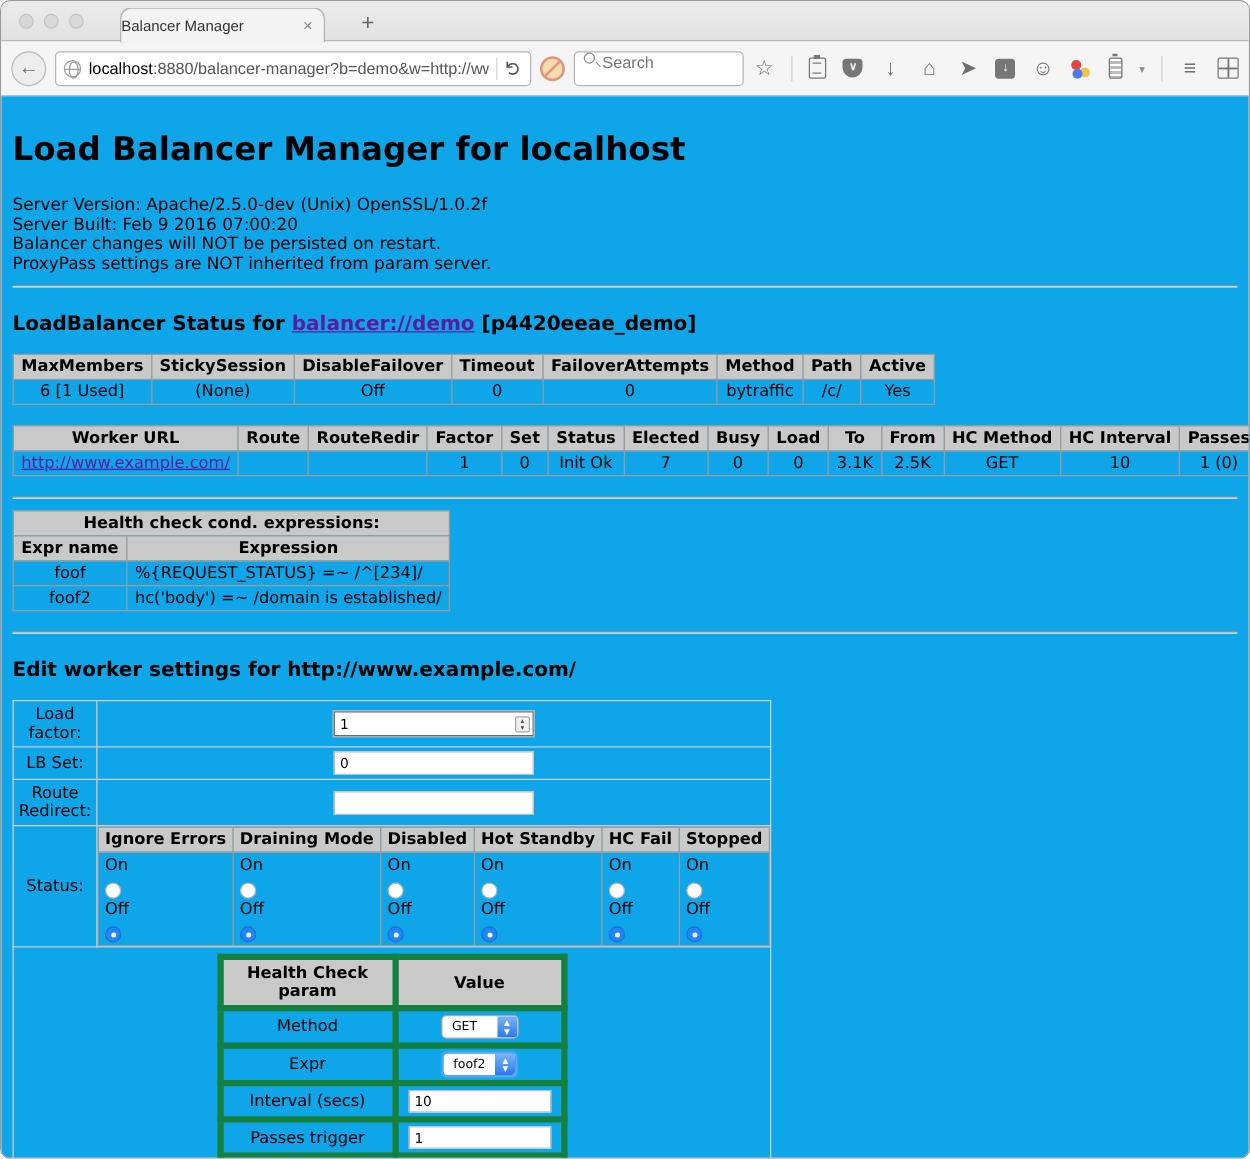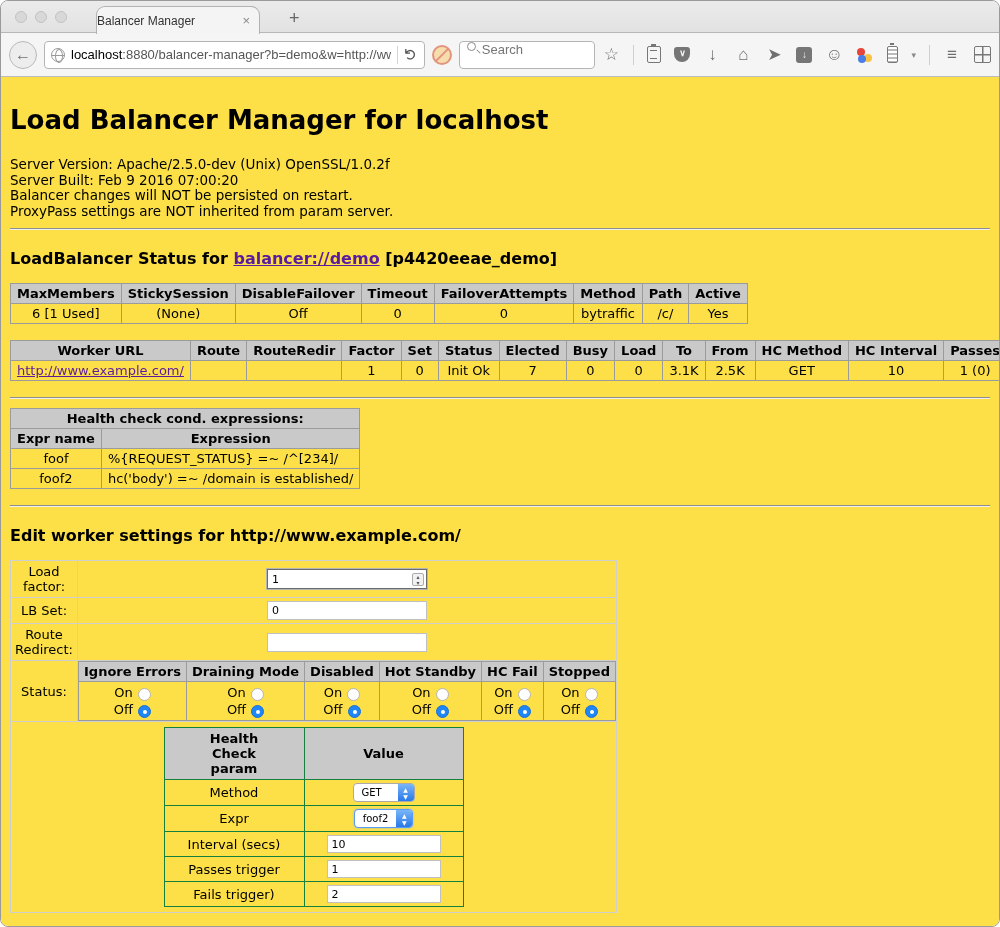--- a/index.html
+++ b/index.html
@@ -46,21 +46,21 @@
   .colordots i:nth-child(3){ background:#4a7de8; left:2px; top:9px; }
   .batico { width:11px; height:17px; border:1.5px solid #777; border-radius:2px; position:relative; background:repeating-linear-gradient(#fff 0 2px,#bbb 2px 4px); }
   .batico:before { content:""; position:absolute; top:-4px; left:2px; width:4px; height:2px; background:#777; }
   .caret { font-size:9px; color:#8a8a8a; }
   .tbdivider { width:1px; height:20px; background:#cfcfcf; }
   .gridico { width:17px; height:17px; border:1.5px solid #777; border-radius:2px; background:
      linear-gradient(#777,#777) 50% 0/1.5px 100% no-repeat,
      linear-gradient(#777,#777) 0 50%/100% 1.5px no-repeat; }
 
   
-  .content { background:#fde047; padding:14px 9px 0 9px; font-family:"DejaVu Sans",sans-serif; color:#000; height:851px; overflow:hidden; }
+  .content { background:#0ea5e9; padding:14px 9px 0 9px; font-family:"DejaVu Sans",sans-serif; color:#000; height:851px; overflow:hidden; }
   h1.pagetitle { font-size:26px; font-weight:bold; margin:14px 0 22px 0; letter-spacing:0; }
   .infolines div { font-size:13.5px; line-height:15.5px; }
   hr.rule { border:none; border-top:1px solid #8e8e8e; border-bottom:1px solid #f0f0f0; margin:9px 0; }
   h3.section { font-size:16px; font-weight:bold; margin:19px 0 15px 0; }
   h3.section a { color:#5a1c9e; }
 
   table.solid { border-collapse:collapse; margin:0 0 16px 0; font-size:13px; }
   table.solid th, table.solid td { border:1px solid #9b9b9b; padding:2px 6px; text-align:center; white-space:nowrap; }
   table.solid th { background:#c9c9c9; font-weight:bold; }
   table.solid td.left { text-align:left; }
@@ -71,27 +71,27 @@
   table.form > tbody > tr > td { border:1px solid #cfcfcf; padding:3px 4px; text-align:center; vertical-align:middle; }
   table.form td.lbl { width:100px; font-size:13px; }
   input.txt { width:160px; height:19px; border:1px solid #c0c0c0; font-size:11px; padding:1px 4px; font-family:"DejaVu Sans",sans-serif; }
   .numwrap { display:inline-block; position:relative; }
   input.num { width:160px; height:20px; border:1px solid #6b6b6b; outline:1px solid #b5b5b5; font-size:11px; padding:1px 16px 1px 4px; font-family:"DejaVu Sans",sans-serif; }
   .spinner { position:absolute; right:3px; top:4px; width:12px; height:13px; border:1px solid #ababab; background:#f1f1f1; font-size:6px; line-height:6px; color:#555; text-align:center; border-radius:2px; }
 
   table.status { border-collapse:collapse; width:100%; font-size:13px; }
   table.status th, table.status td { border:1px solid #9b9b9b; padding:2px 5px; text-align:center; white-space:nowrap; }
   table.status th { background:#c9c9c9; }
-  .radioline { display:flex; align-items:flex-end; justify-content:center; gap:5px; line-height:17px; }
+  .radioline { display:flex; align-items:flex-start; justify-content:center; gap:5px; line-height:17px;flex-direction:column; }
   .radio { width:13px; height:13px; border-radius:50%; display:inline-block; background:#fff; border:1px solid #b3b3b3; position:relative; }
   .radio.checked { background:#1f86f5; border-color:#1a6fd6; }
   .radio.checked:after { content:""; position:absolute; left:4px; top:4px; width:4px; height:4px; background:#fff; border-radius:50%; }
 
   table.hcparams { border-collapse:collapse; font-size:13px; margin:2px auto; }
-  table.hcparams th, table.hcparams td { border:1px solid #15803d; padding:3px 22px; text-align:center; }
+  table.hcparams th, table.hcparams td { border:5px solid #15803d; padding:3px 8px; text-align:center; }
   table.hcparams th { background:#c9c9c9; }
   table.hcparams td.pname { width:140px; }
   table.hcparams td.pval { width:128px; }
   input.hctxt { width:114px; height:18px; border:1px solid #c0c0c0; font-size:11px; padding:1px 4px; font-family:"DejaVu Sans",sans-serif; }
   .macselect { display:inline-flex; align-items:center; height:19px; border:1px solid #a9a9a9; border-radius:4px; background:#fff; overflow:hidden; vertical-align:middle; }
   .macselect.focus { border-color:#5a9af2; box-shadow:0 0 2px #7fb4f5; }
   .macselect .val { font-size:10px; padding:0 8px; min-width:44px; text-align:left; }
   .macselect .cap { width:16px; height:100%; background:linear-gradient(#79b6f8,#2a79ea); color:#fff; font-size:6px; line-height:7px; display:flex; flex-direction:column; align-items:center; justify-content:center; }
 </style>
 </head>

